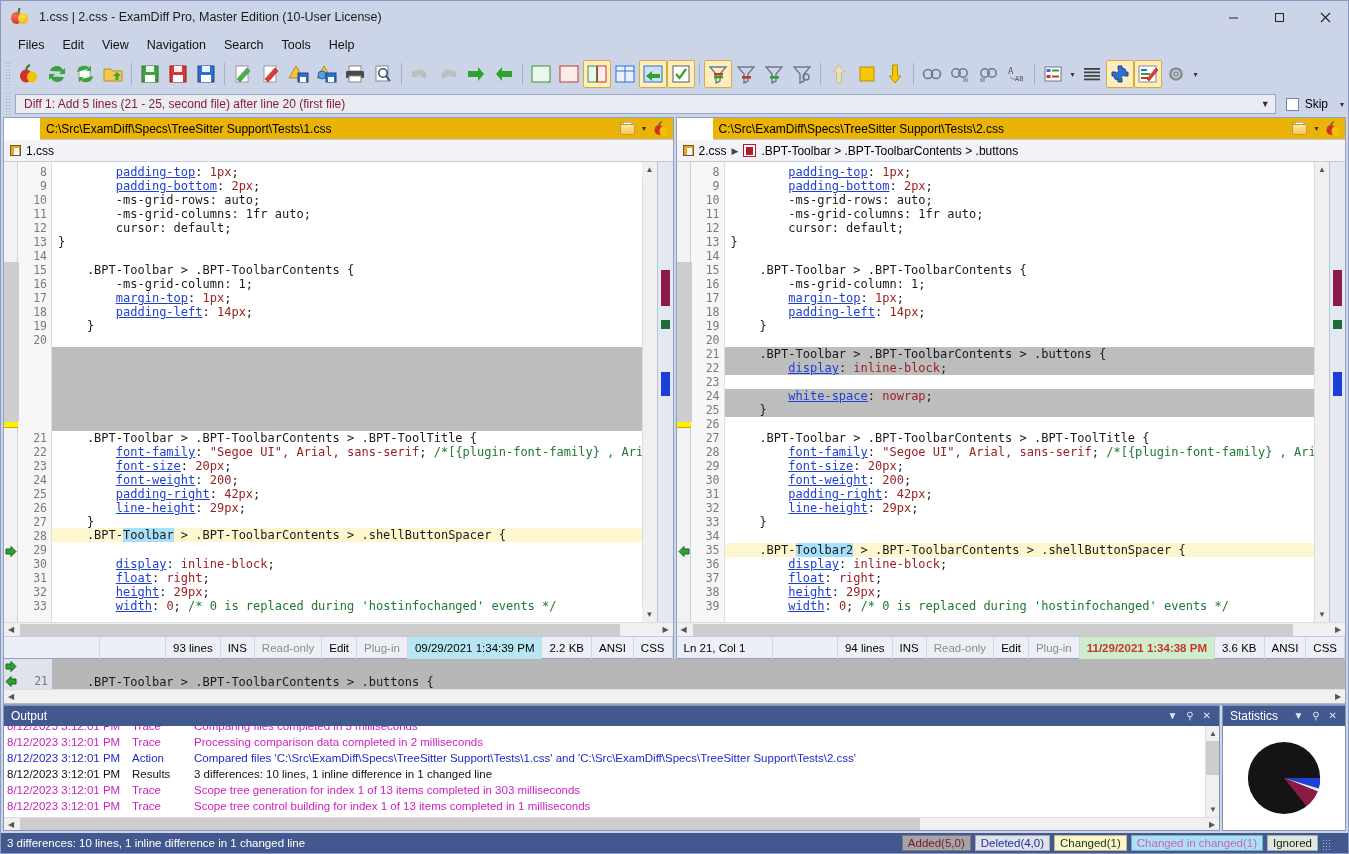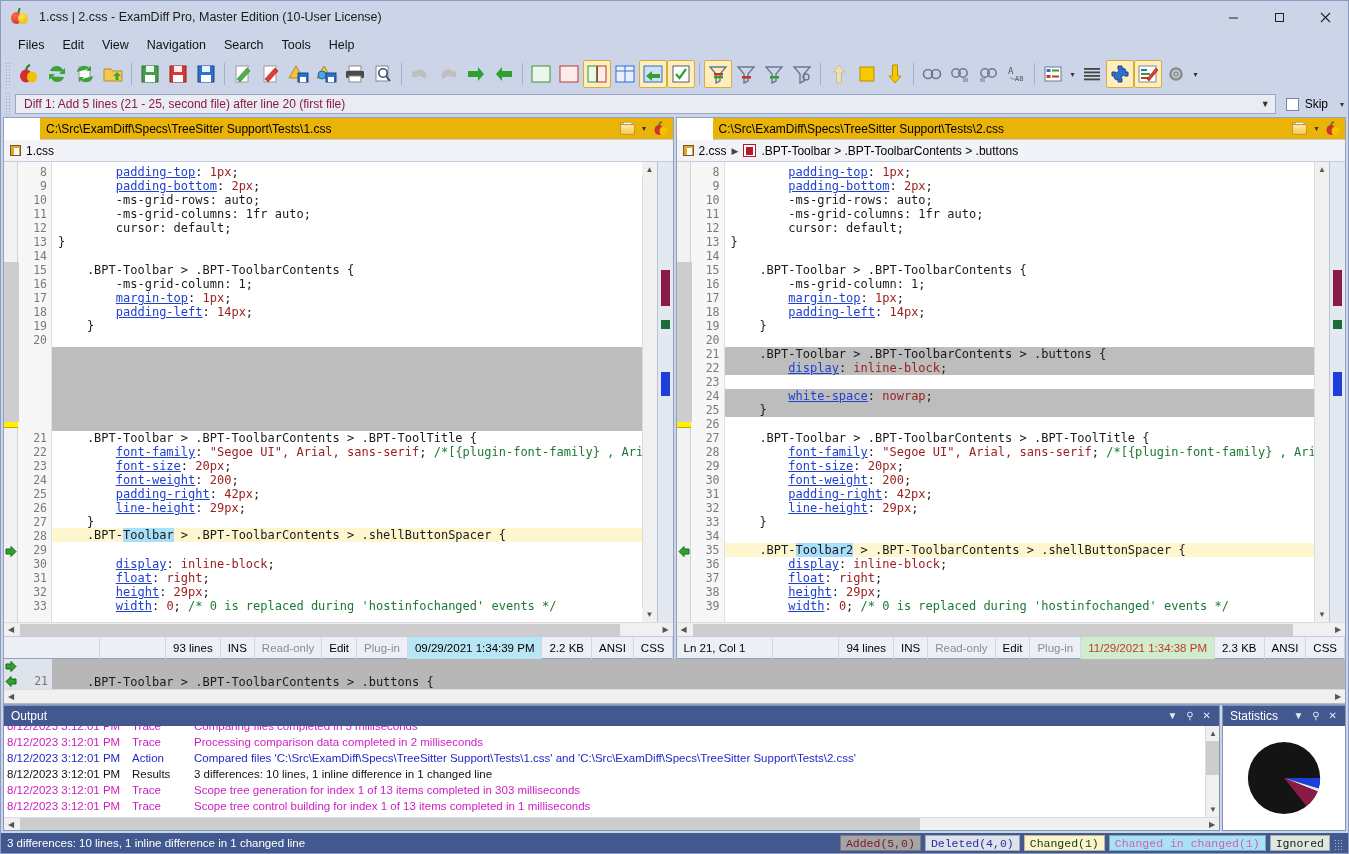--- a/index.html
+++ b/index.html
@@ -140,21 +140,21 @@
 
   .statusline { height:22px; flex:0 0 22px; background:#eceff5;
      border-top:1px solid #c3cbdd; display:flex; align-items:center;
      font-size:11.5px; }
   .sl-cell { padding:0 7px; height:22px; display:flex; align-items:center;
      border-right:1px solid #cfd6e4; white-space:nowrap; }
   .sl-cell.first { min-width:96px; }
   .sl-grow { flex:1 1 auto; border-right:1px solid #cfd6e4; height:22px; }
   .sl-dim { color:#8c8c8c; }
   .ts-blue { background:#b8e6f5; }
-  .ts-green { background:#cfeccd; color:#c0392b; }
+  .ts-green { background:#cfeccd; color:#c0392b;font-weight:bold; }
 
   
   .syncstrip { flex:0 0 46px; display:flex; flex-direction:column;
                border:1px solid #93a1c0; border-top:none; margin:0 2px;
                background:#b7b7b7; }
   .ss-row { height:15px; display:flex; align-items:center;
             font-family:"DejaVu Sans Mono", monospace; font-size:12px; }
   .ss-mk { width:14px; flex:0 0 14px; background:#dfe3ec; height:15px;
            position:relative; }
   .ss-num { width:34px; flex:0 0 34px; text-align:right; padding-right:4px;
@@ -191,21 +191,21 @@
      border-top:1px solid #dcdcdc; display:flex; align-items:center; }
 
   .statspanel { width:124px; flex:0 0 124px; }
   .stats-body { flex:1 1 auto; background:#fff; display:flex;
      align-items:center; justify-content:center; }
 
   
   .mainstatus { height:20px; flex:0 0 20px; background:#42598f; color:#fff;
      display:flex; align-items:center; padding-left:6px; font-size:11.5px; }
   .badges { margin-left:auto; display:flex; align-items:flex-end; gap:4px;
-            padding-right:4px;font-family:Liberation Mono, monospace; }
+            padding-right:16px; }
   .badge { height:16px; padding:0 5px; display:flex; align-items:center;
      font-size:11.5px; border:1px solid rgba(0,0,0,.25); }
   .b-add { background:#a5a5a5; color:#7d1330; }
   .b-del { background:#dfe2ea; color:#23309c; }
   .b-chg { background:#fcf5c8; color:#10391a; }
   .b-cic { background:#a9e1f7; color:#d45fb0; }
   .b-ign { background:#dfe8df; color:#1a1a1a; }
   .resizer { width:10px; height:12px; opacity:.6;
      background-image:radial-gradient(#fff 1px, transparent 1px);
      background-size:3px 3px; }
@@ -803,21 +803,21 @@
 
       <div class="statusline">
         <div class="sl-cell first">Ln 21, Col 1</div>
         <div class="sl-grow"></div>
         <div class="sl-cell">94 lines</div>
         <div class="sl-cell">INS</div>
         <div class="sl-cell sl-dim">Read-only</div>
         <div class="sl-cell">Edit</div>
         <div class="sl-cell sl-dim">Plug-in</div>
         <div class="sl-cell ts-green">11/29/2021 1:34:38 PM</div>
-        <div class="sl-cell">2.3 KB</div>
+        <div class="sl-cell">3.6 KB</div>
         <div class="sl-cell">ANSI</div>
         <div class="sl-cell">CSS</div>
       </div>
     </div>
   </div>
 
   <div class="syncstrip">
     <div class="ss-row" style="background:#b7b7b7;">
       <div class="ss-mk">
         <div style="position:absolute;left:1px;top:2px;">

